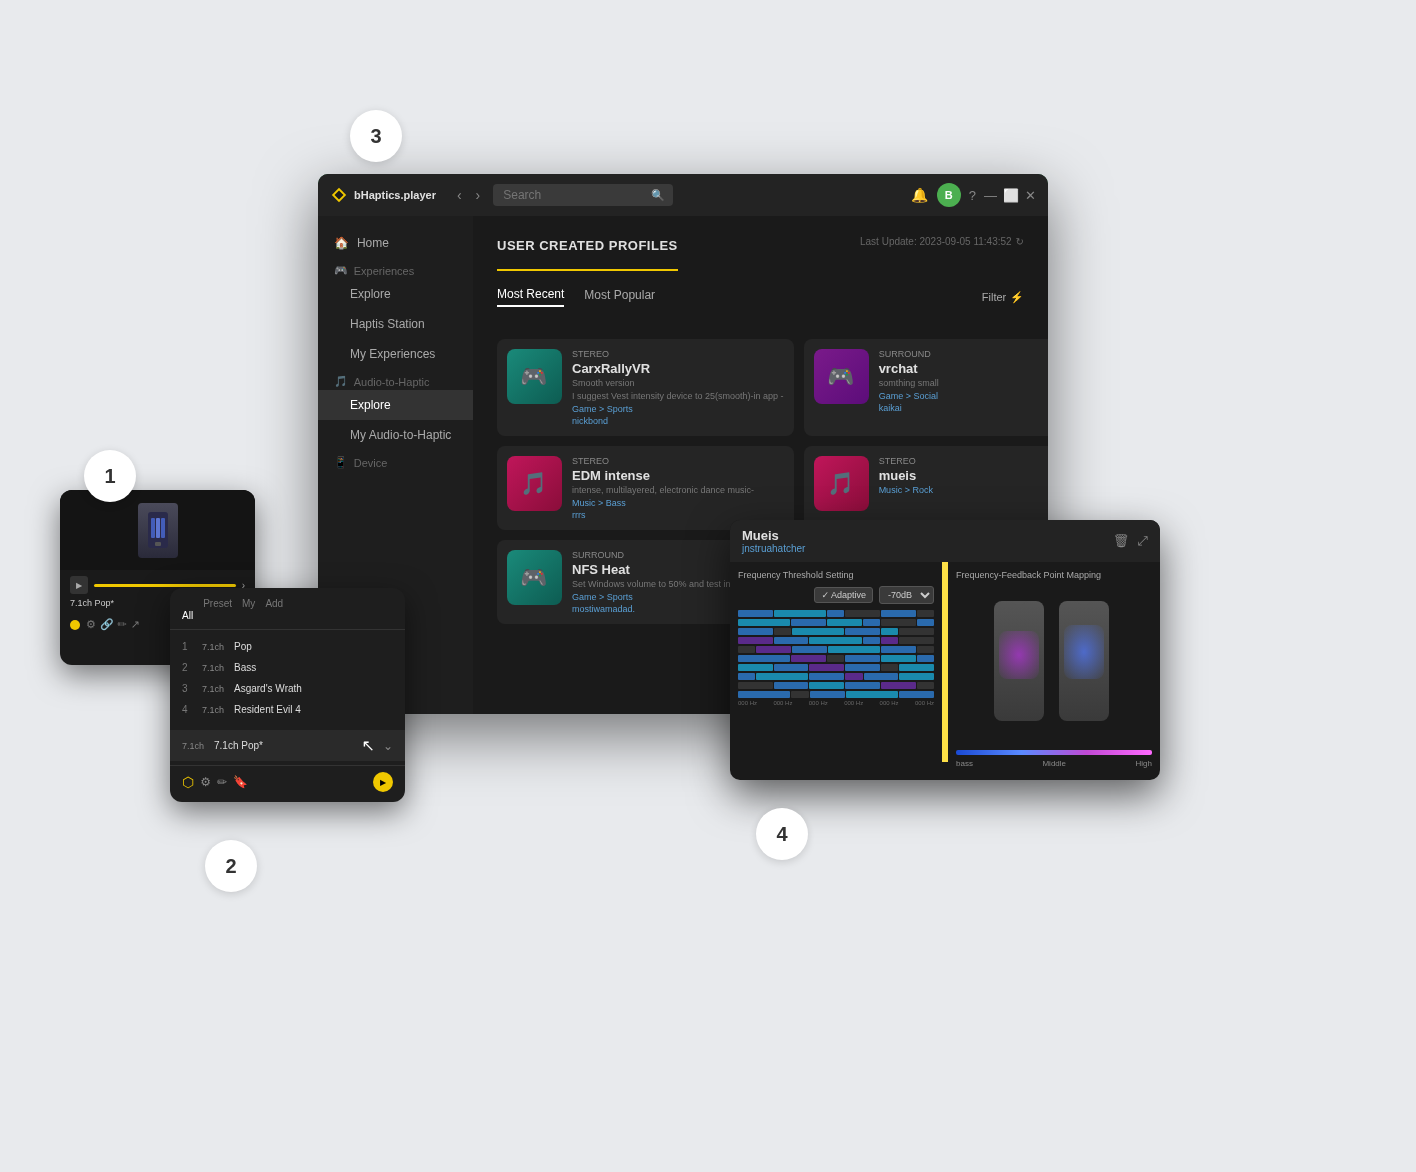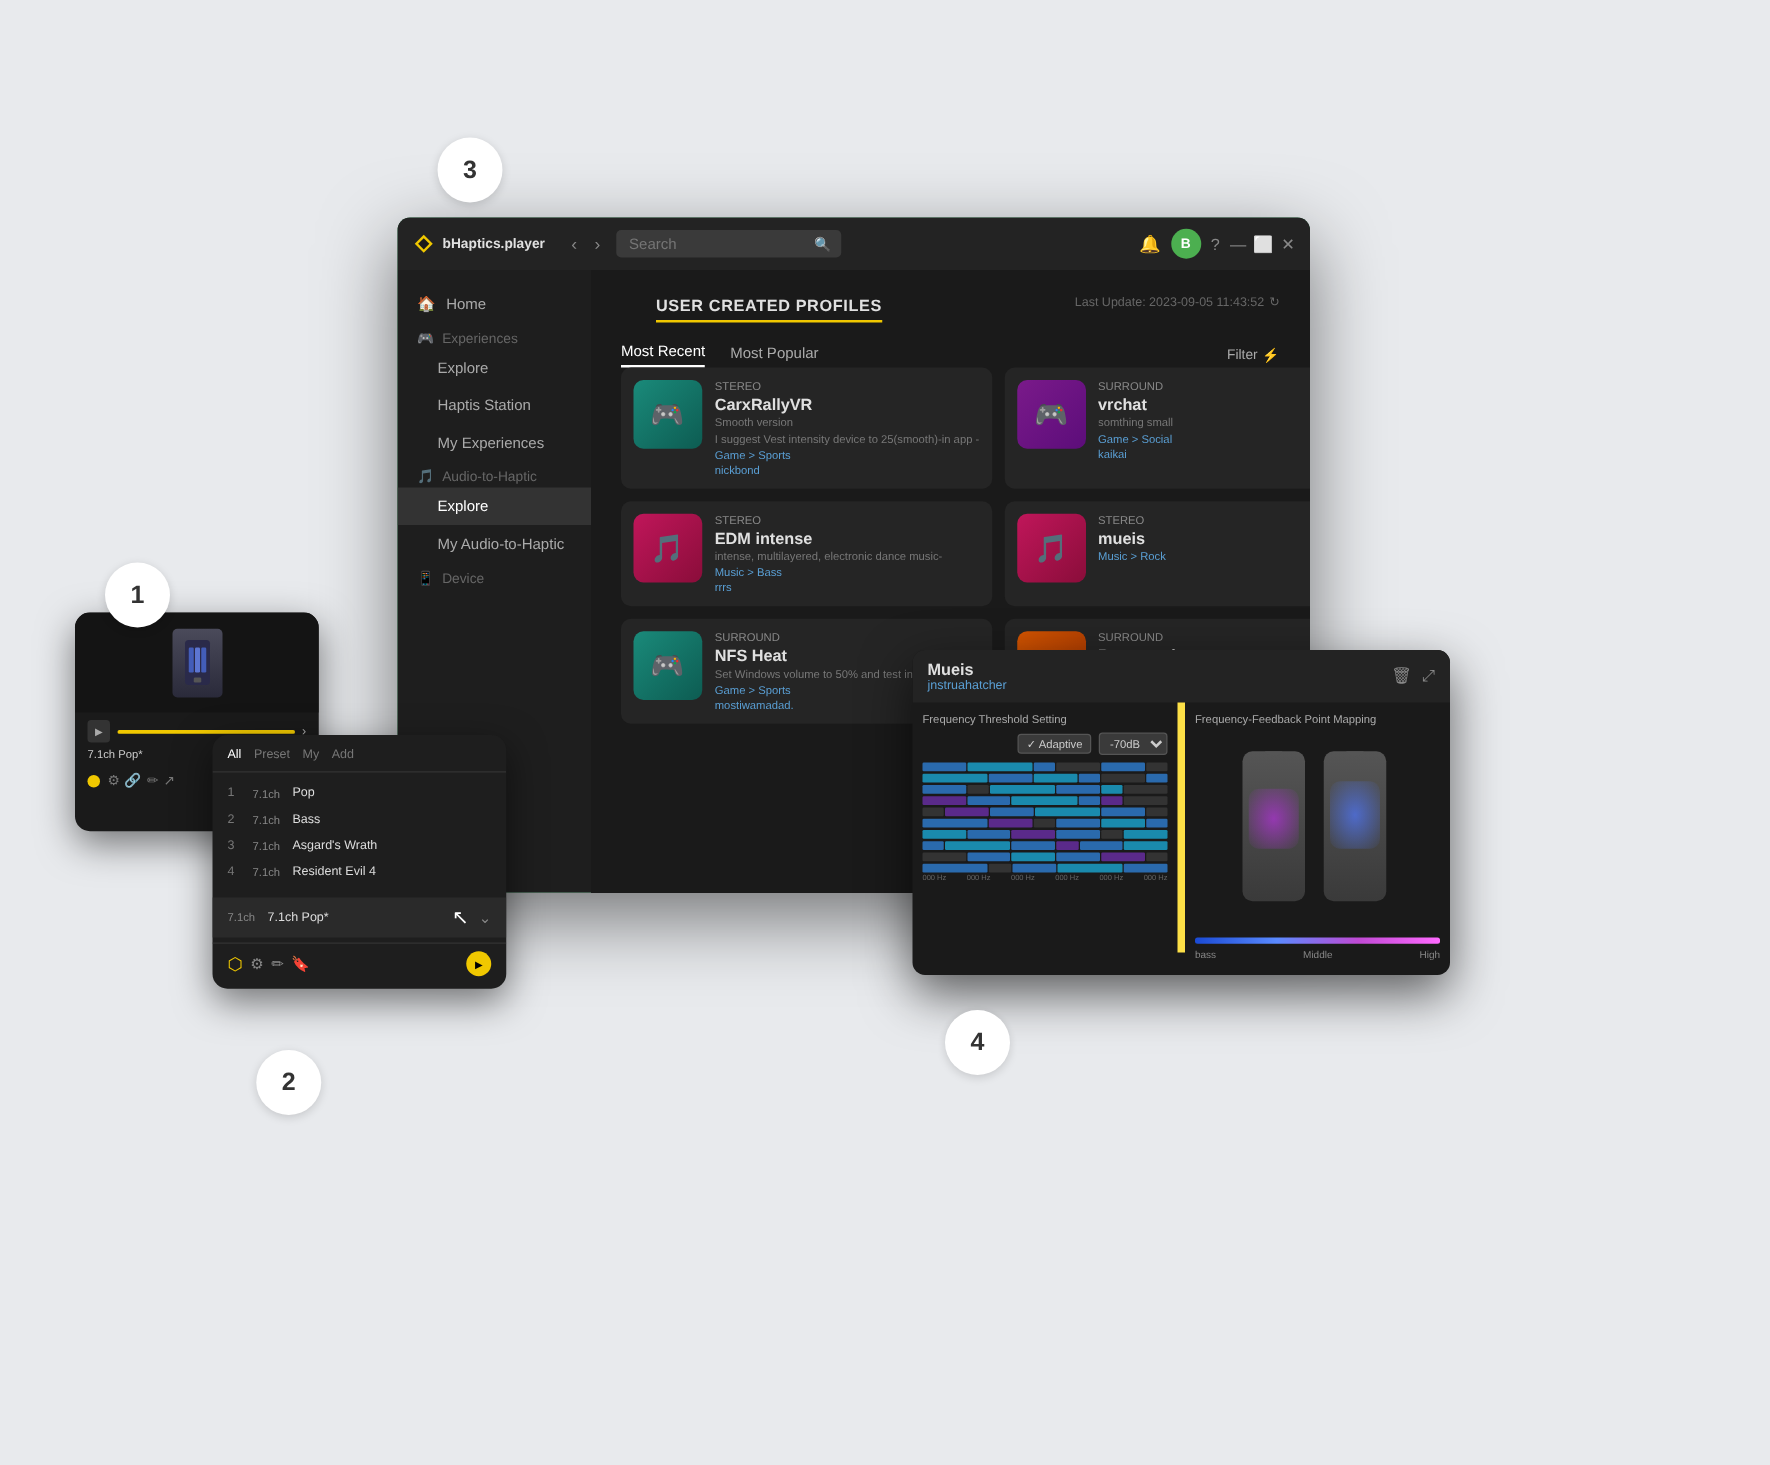--- a/index.html
+++ b/index.html
@@ -175,37 +175,36 @@
       align-items: flex-start;
       margin-bottom: 16px;
     }
 
     .page-title-text {
       color: #e0e0e0;
       font-size: 13px;
       font-weight: 600;
       letter-spacing: 0.5px;
       border-bottom: 2px solid #f0c800;
-      padding-bottom: 4px;
+      padding-bottom: 16px;
       display: inline-block;
-      margin-left: 28px;
     }
 
     .last-update {
       color: #666;
       font-size: 10px;
       display: flex;
       align-items: center;
       gap: 4px;
     }
 
     .tabs-row {
       display: flex;
       gap: 20px;
-      margin-bottom: 0;
+      margin-bottom: 32px;
       align-items: center;
     }
 
     .tab {
       color: #aaa;
       font-size: 12px;
       cursor: pointer;
       padding-bottom: 4px;
     }
 
@@ -390,21 +389,21 @@
       padding: 0 12px 8px;
       border-bottom: 1px solid #333;
     }
 
     .preset-tab {
       font-size: 10px;
       color: #777;
       cursor: pointer;
     }
 
-    .preset-tab.active { color: #fff; }
+    .preset-tab.active { color: #fff; margin-top: 12px; }
 
     .preset-list-items { padding: 6px 0; }
 
     .preset-list-item {
       display: flex;
       align-items: center;
       padding: 5px 12px;
       gap: 8px;
       cursor: pointer;
     }

